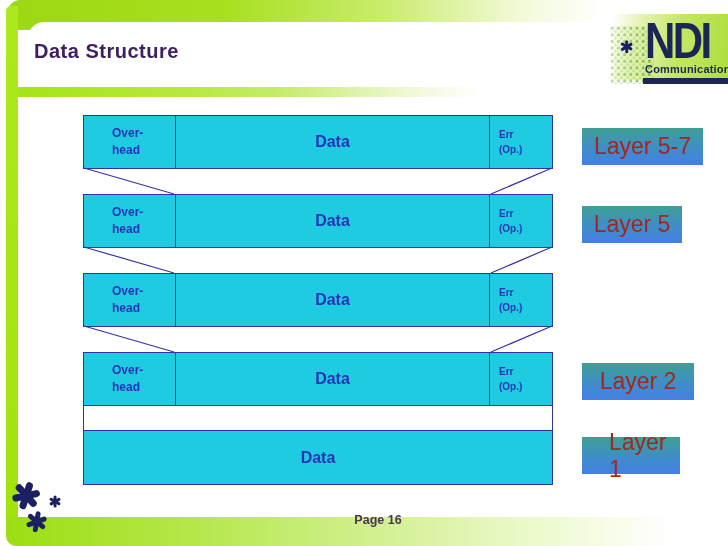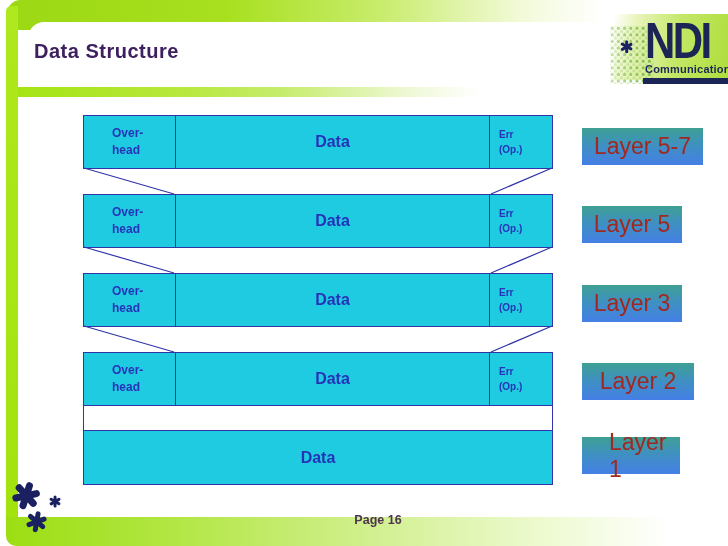--- a/index.html
+++ b/index.html
@@ -183,21 +183,20 @@
     <div class="gap-band"></div>
 
     <div class="row row-5">
       <div class="cell-data">
         <span>Data</span>
       </div>
     </div>
 
     <div class="layer-label label-1">Layer 5-7</div>
     <div class="layer-label label-2">Layer 5</div>
-    <div class="layer-label label-3">Layer 3</div>
     <div class="layer-label label-4">Layer 2</div>
     <div class="layer-label label-5">Layer 1</div>
   </div>
 
   <div class="ast ast-big">
       <i></i>
       <i></i>
       <i></i>
     </div>
   <div class="ast ast-small">

